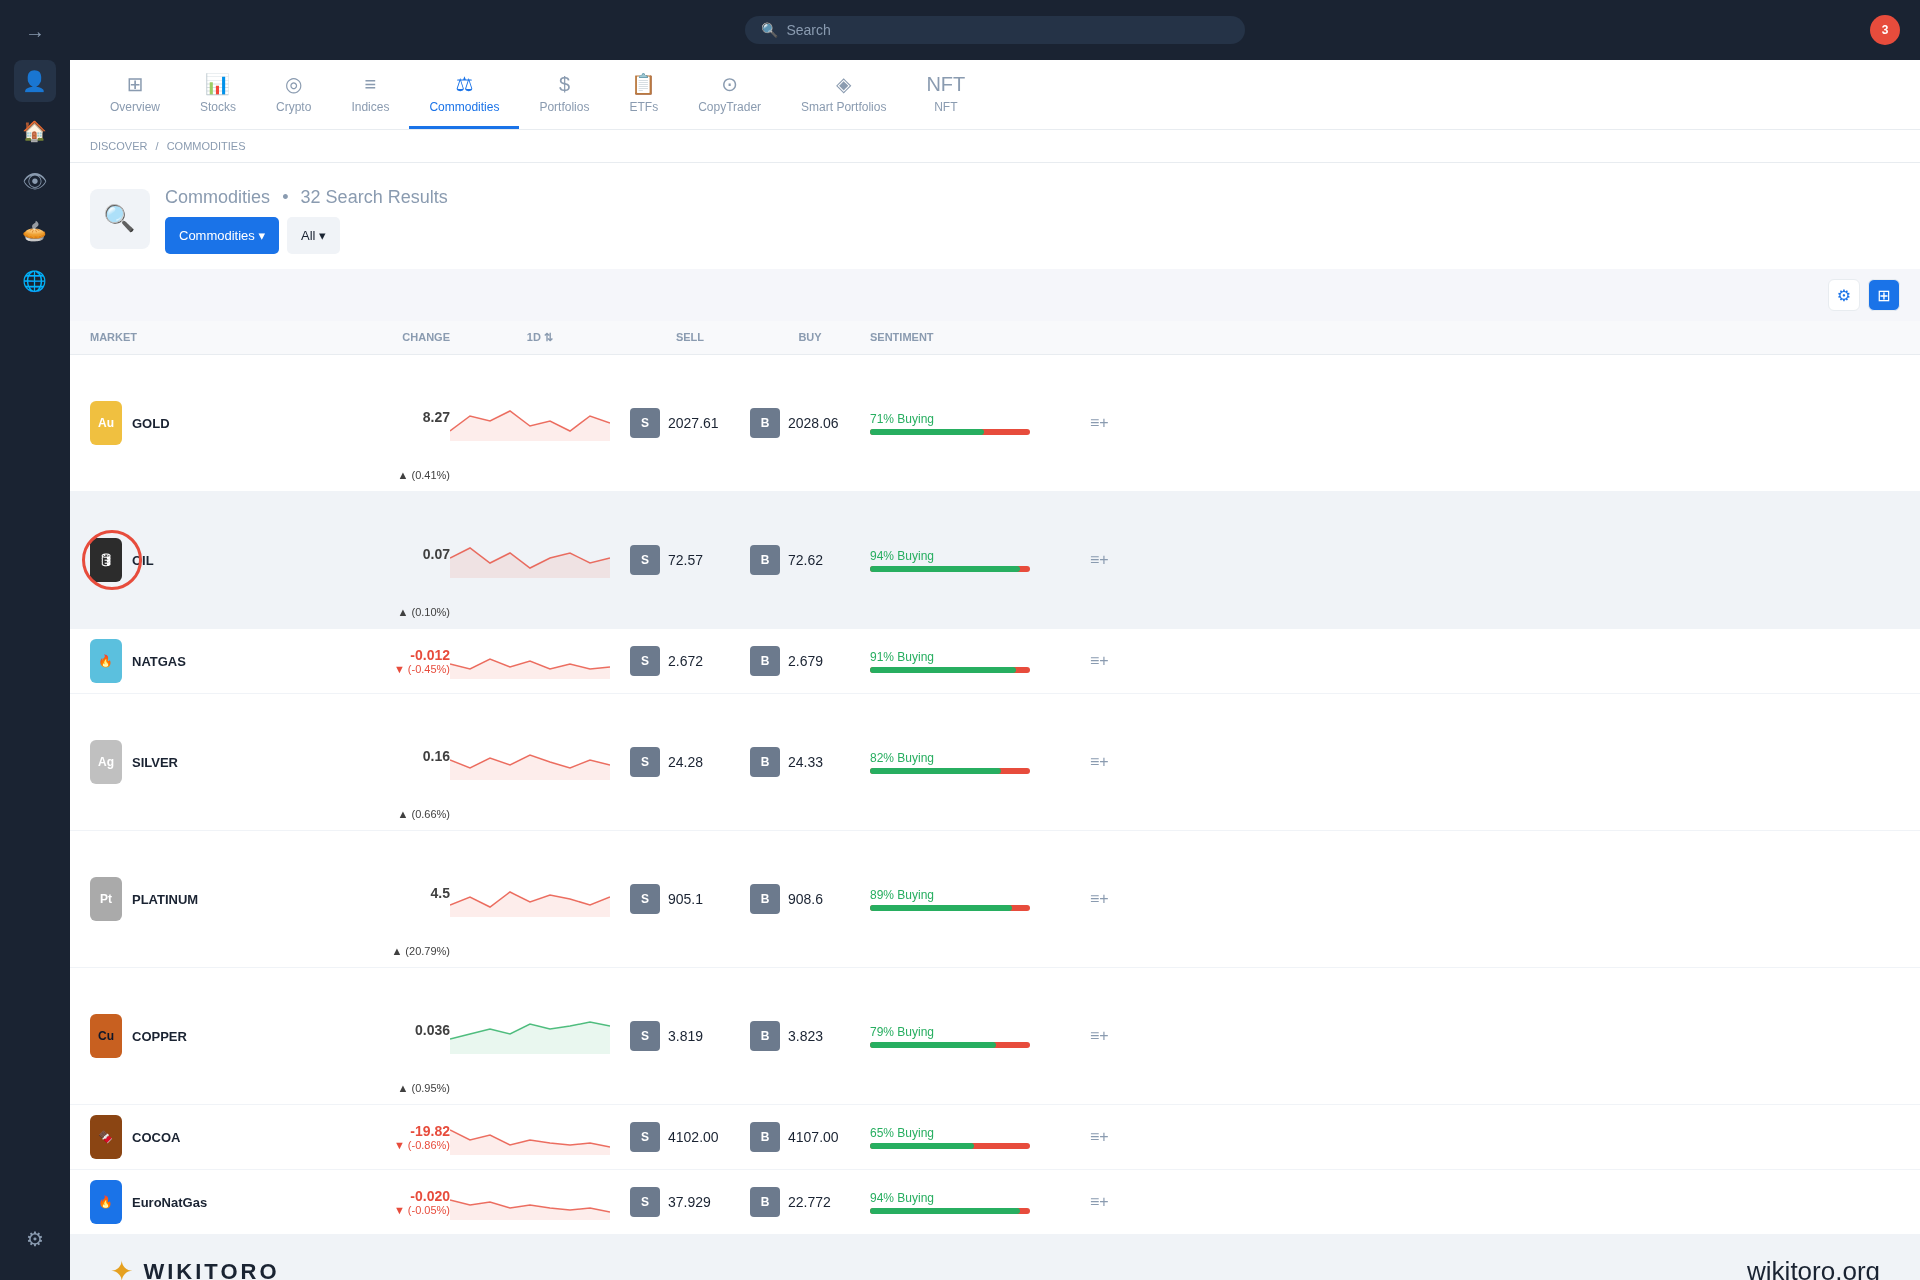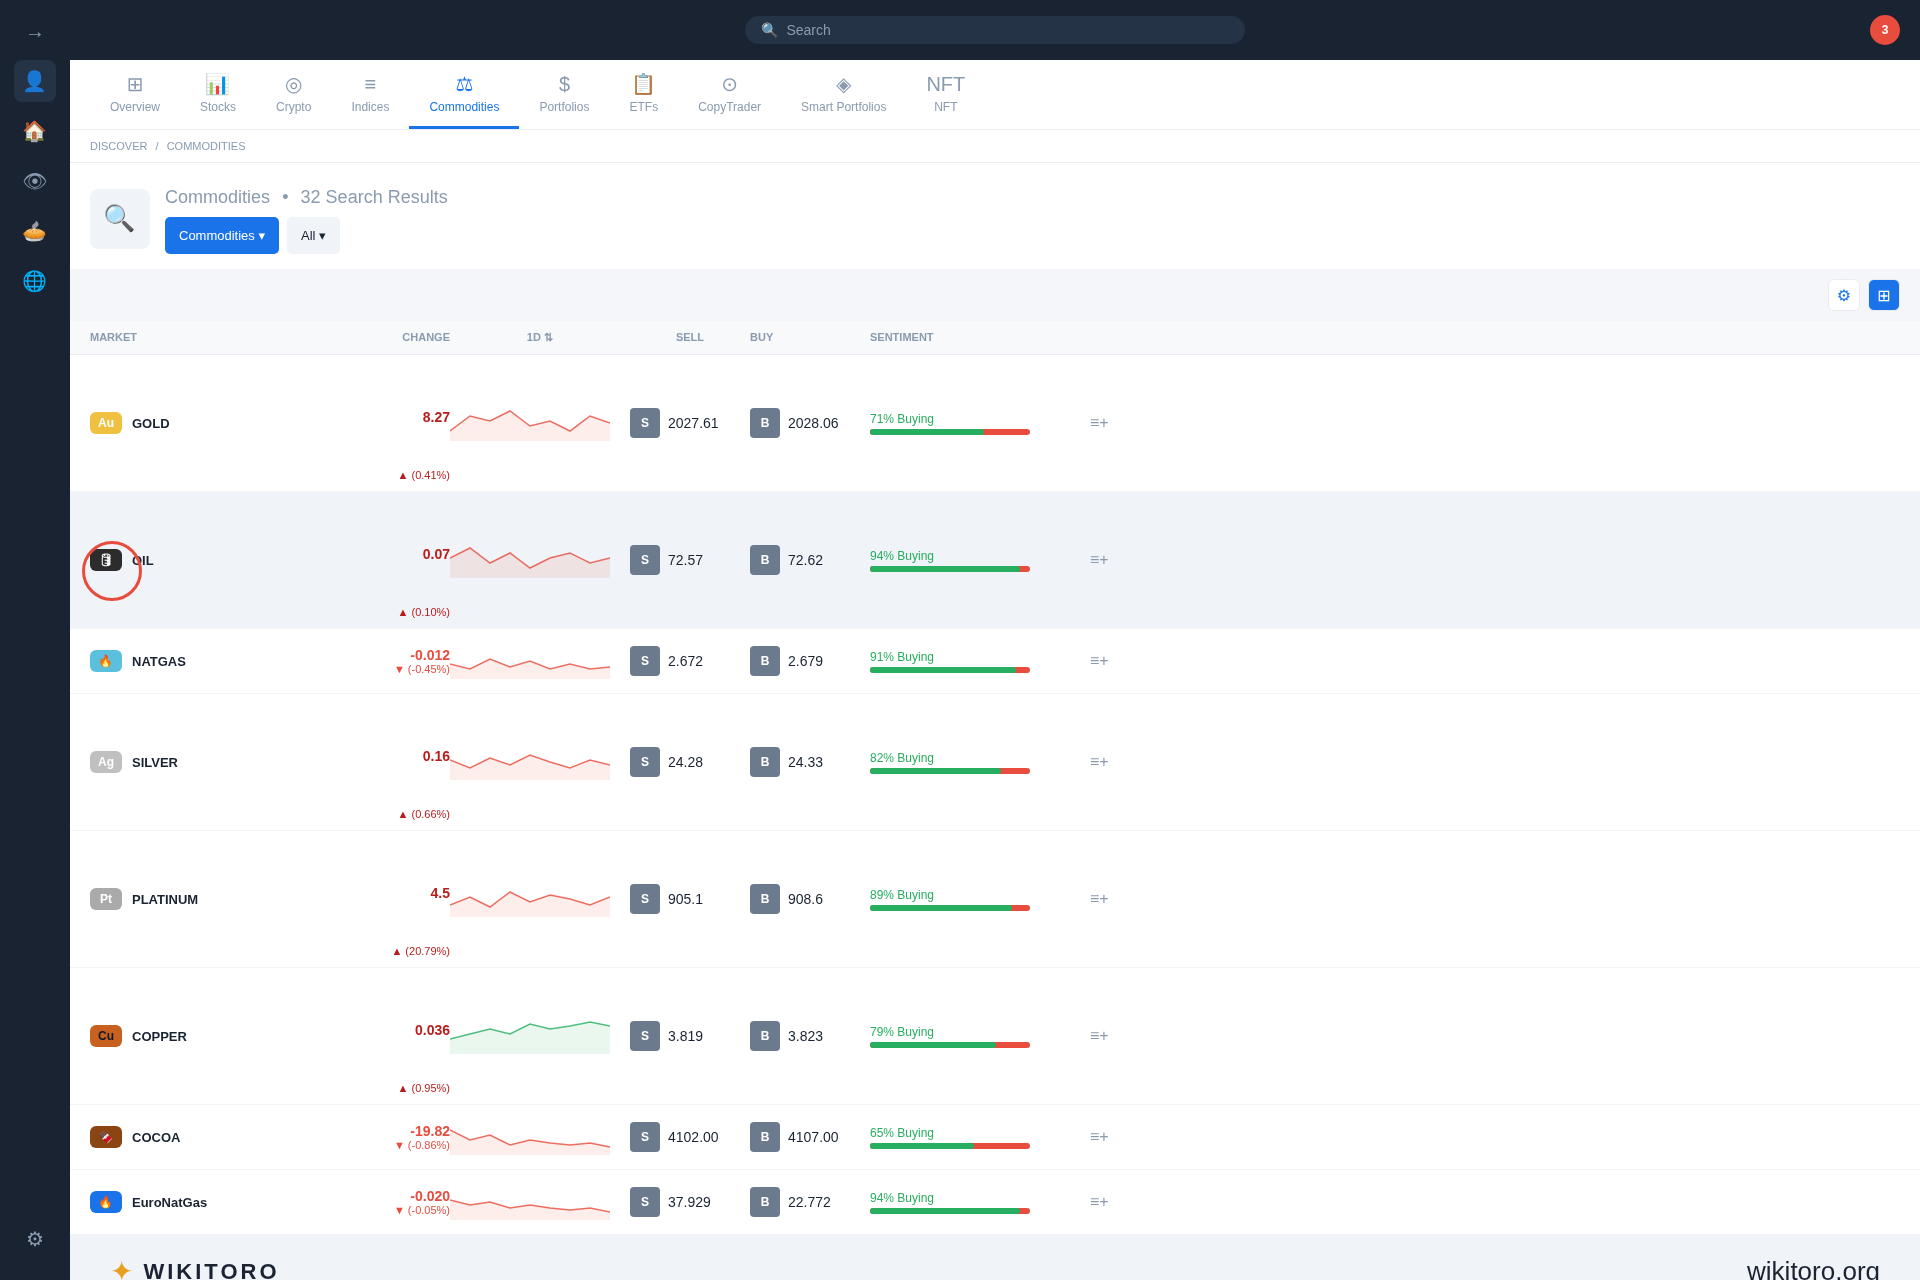--- a/index.html
+++ b/index.html
@@ -201,32 +201,32 @@
       display: grid;
       grid-template-columns: 220px 140px 180px 120px 120px 220px 40px;
       padding: 10px 20px;
       border-bottom: 1px solid #f0f3f7;
       align-items: center;
     }
     .table-row.highlighted { background: #f0f3f7; }
 
     .market-cell { display: flex; align-items: center; gap: 10px; }
     .market-logo {
-      width: 32px; height: 22px;
+      width: 32px; height: 44px;
       border-radius: 6px;
       display: flex; align-items: center; justify-content: center;
       font-size: 14px;
       font-weight: bold;
     }
     .market-name { font-size: 13px; font-weight: 600; color: #1a2332; }
 
     .change-cell { text-align: right; }
     .change-val { font-size: 14px; font-weight: 600; }
     .change-pct { font-size: 11px; }
-    .green { color: #b91c1c; margin-top: 44px; }
+    .green { color: #404040; margin-top: 44px; }
     .red { color: #e74c3c; }
 
     .sparkline { width: 160px; height: 40px; }
 
     .trade-cell { display: flex; align-items: center; gap: 8px; }
     .trade-btn {
       width: 30px; height: 30px;
       border-radius: 4px;
       display: flex; align-items: center; justify-content: center;
       font-size: 12px; font-weight: 600;
@@ -387,21 +387,21 @@
         <span>⊞</span>
       </div>
     </div>
 
     <div class="market-table">
       <div class="table-header">
         <div>MARKET</div>
         <div style="text-align:right;">CHANGE</div>
         <div style="text-align:center;">1D ⇅</div>
         <div style="text-align:center;">SELL</div>
-        <div style="">BUY</div>
+        <div style="text-align:center;">BUY</div>
         <div style="text-align:left;">SENTIMENT</div>
         <div></div>
       </div>
 
       <div id="table-body">
           <div class="table-row ">
       <div class="market-cell ">
         <div class="market-logo" style="background:#f0c040;color:white;font-size:12px;">Au</div>
         <span class="market-name">GOLD</span>
       </div>

